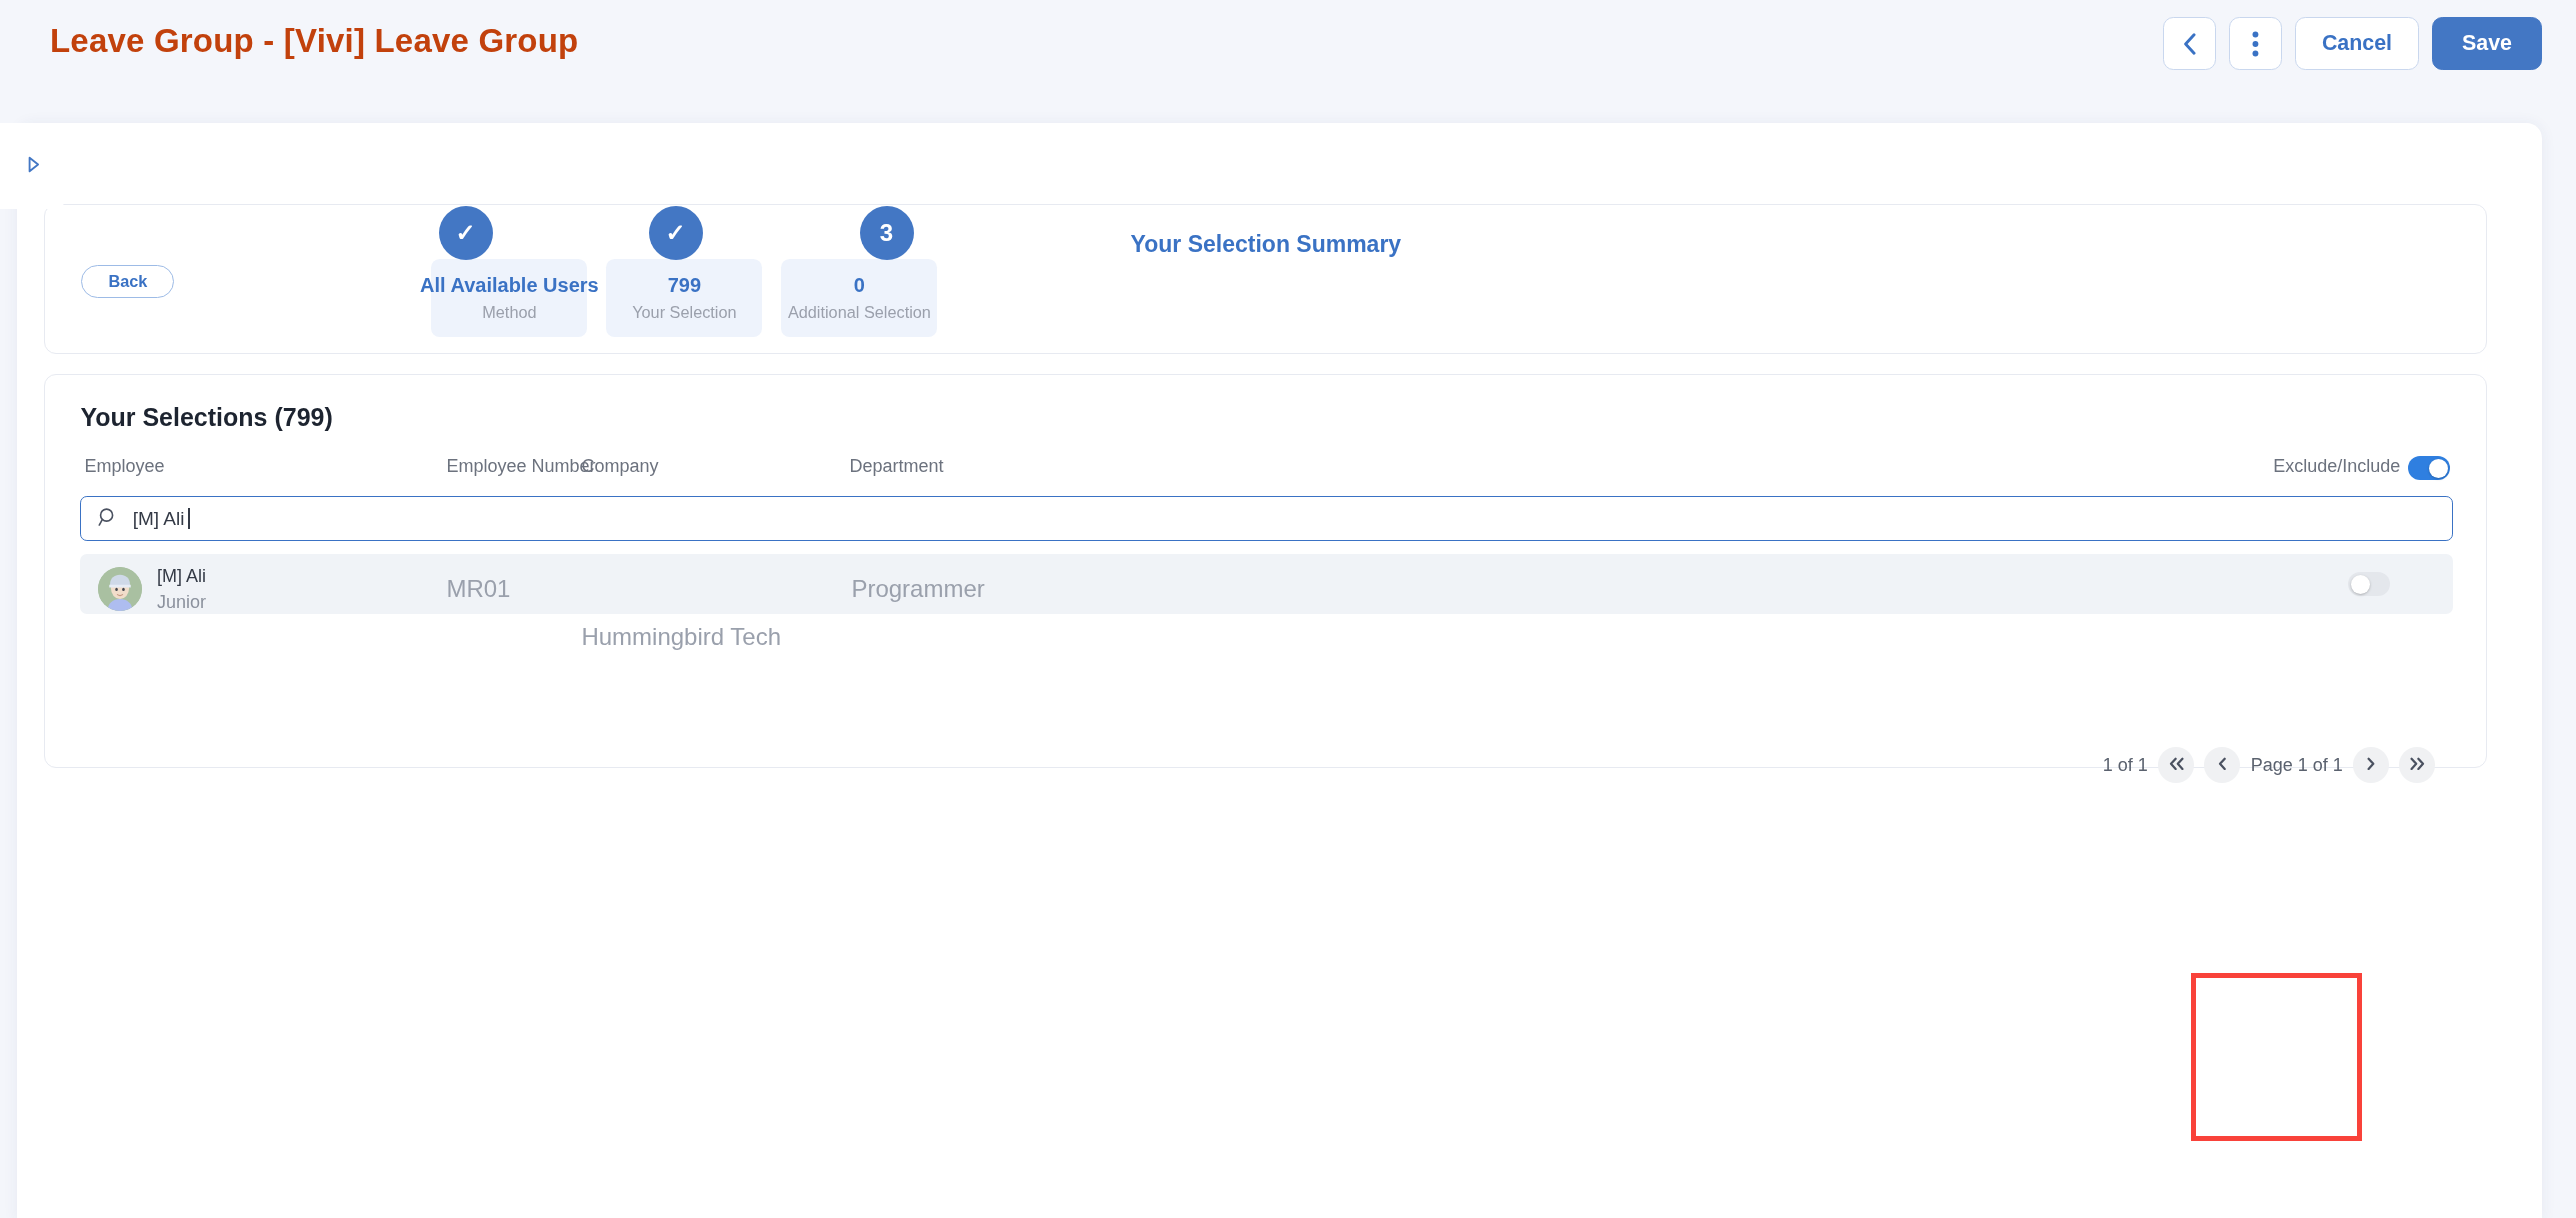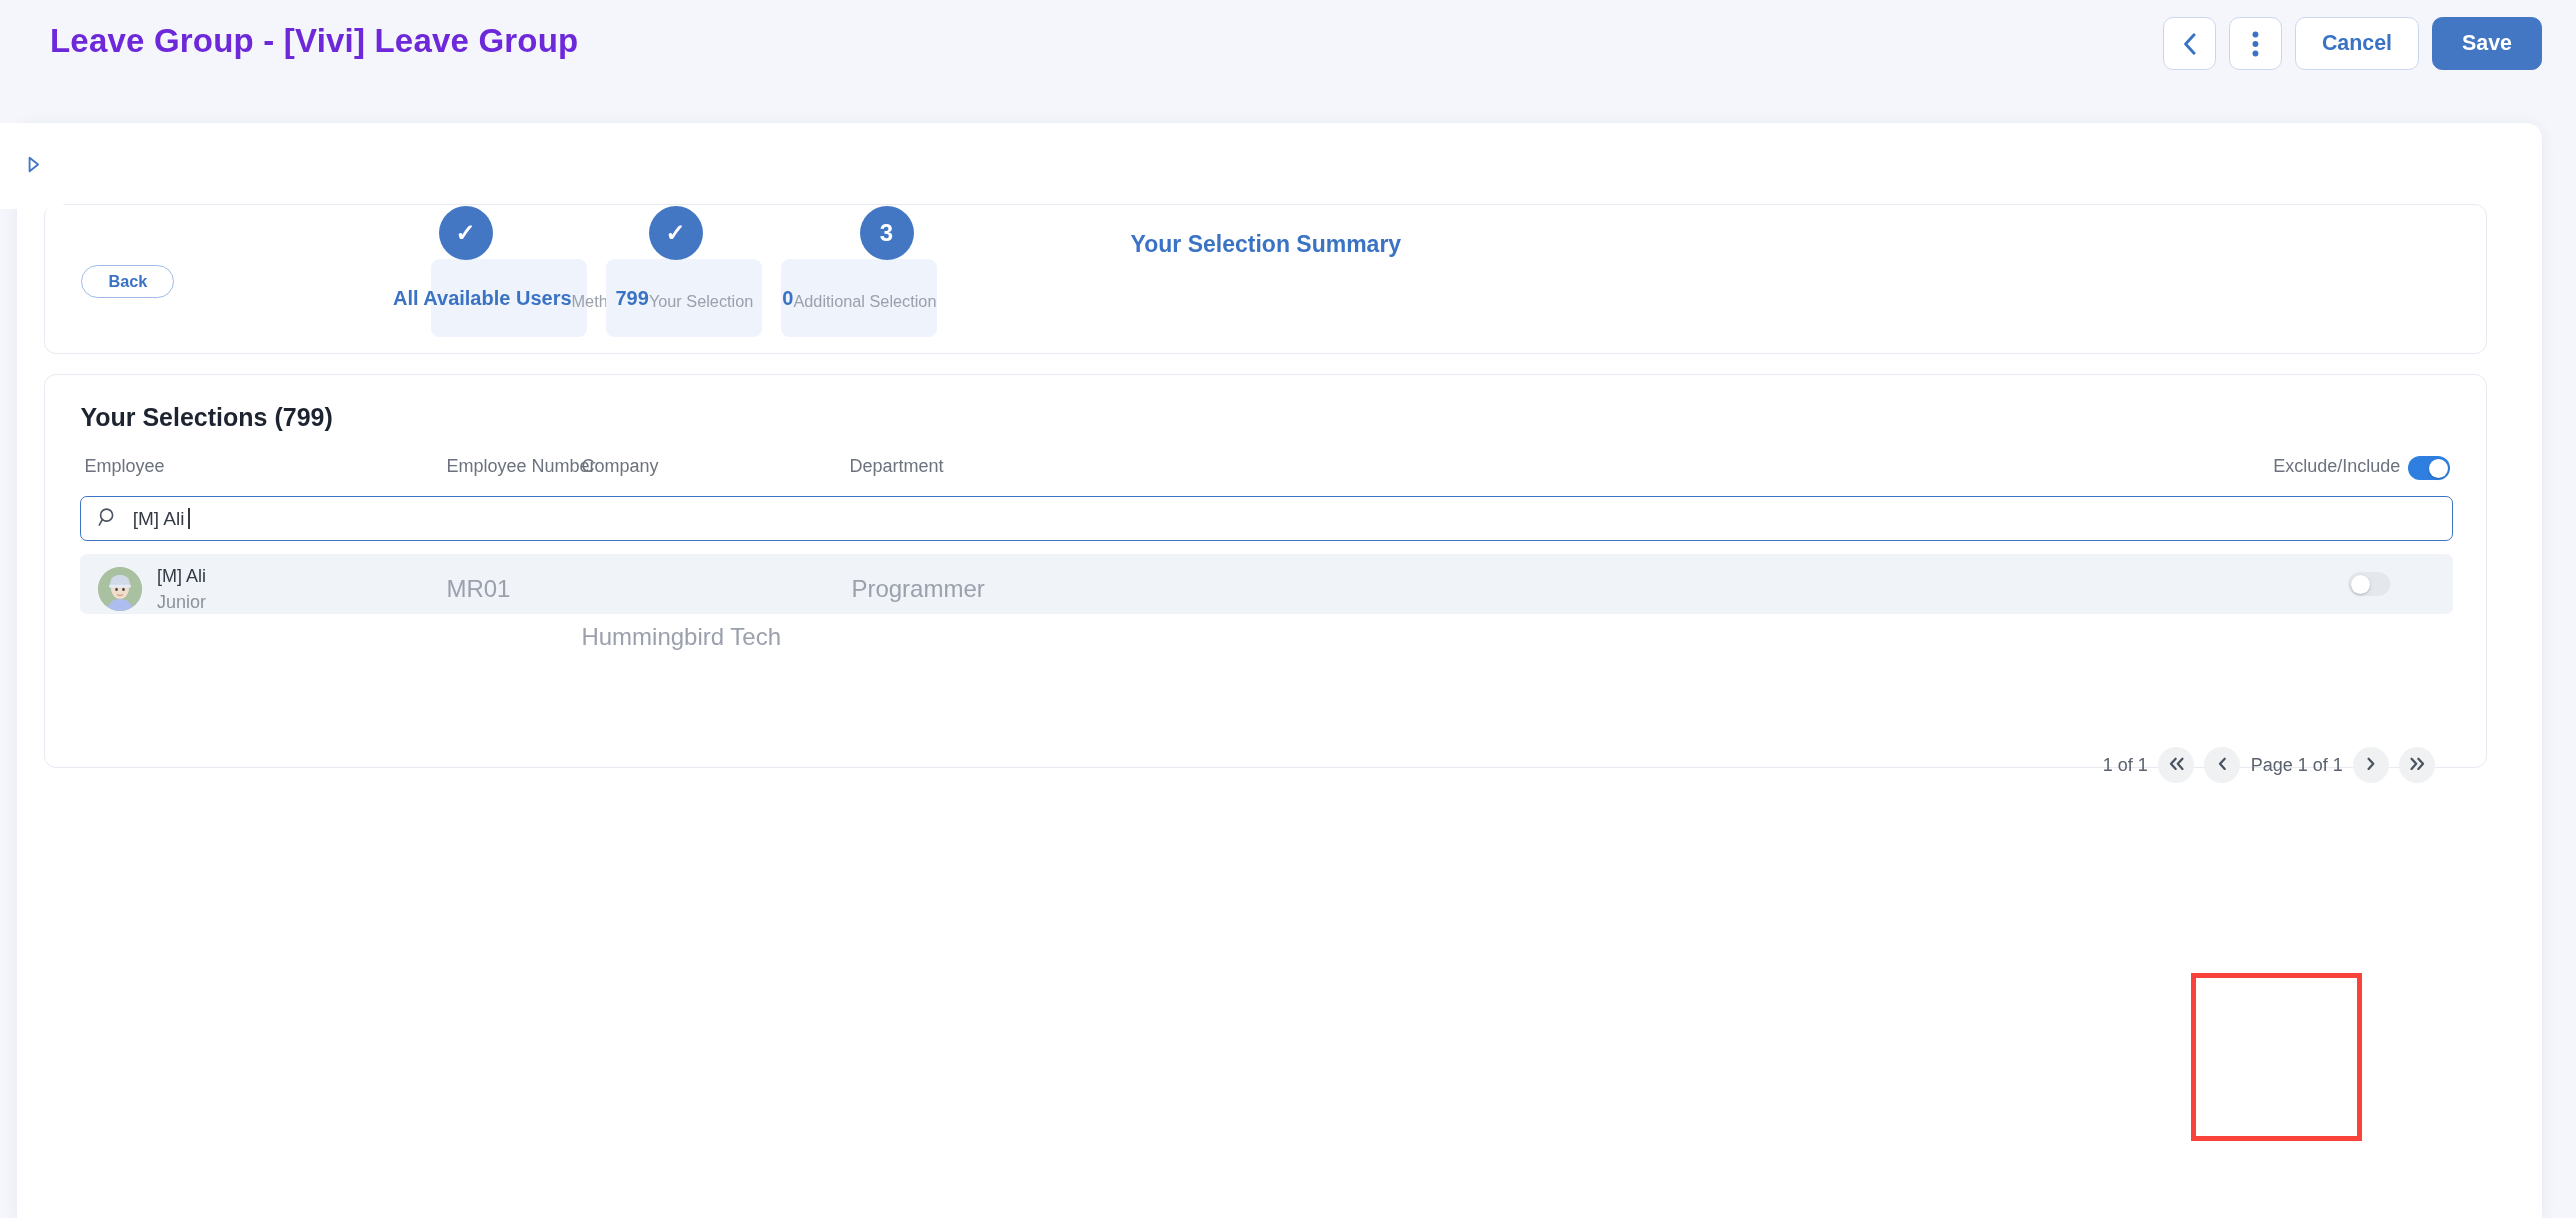--- a/index.html
+++ b/index.html
@@ -10,21 +10,21 @@
     overflow: hidden;
   }
 
   
   .topbar {
     position: absolute; left: 0; top: 0; width: 2576px; height: 101px;
     background: #f4f6fb;
   }
   .page-title {
     position: absolute; left: 50px; top: 22px;
-    font-size: 33px; font-weight: 700; color: #6d28d9;
+    font-size: 33px; font-weight: 700; color: #c2410c;
     letter-spacing: 0.2px;
   }
   .topbar-actions {
     position: absolute; right: 34px; top: 17px;
     display: flex; align-items: center; gap: 13px;
   }
   .icon-btn {
     width: 53px; height: 53px; border-radius: 10.3px;
     background: #ffffff; border: 1.3px solid #c9d7ee;
     display: flex; align-items: center; justify-content: center;
@@ -108,21 +108,21 @@
     color: #3a72c4; font-size: 16.3px; font-weight: 700;
     display: flex; align-items: center; justify-content: center; cursor: pointer;
   }
   .tiles {
     position: absolute; left: 386px; top: 54px;
     display: flex; gap: 19px;
   }
   .tile {
     width: 156px; height: 78px; border-radius: 8.6px;
     background: #eef3fc;
-    display: flex; flex-direction: row; align-items: center; justify-content: center;
+    display: flex; flex-direction: column; align-items: center; justify-content: center;
   }
   .tile.wide { width: 156px; }
   .tile-value { font-size: 20px; font-weight: 700; color: #3a72c4; white-space: nowrap; }
   .tile-label { margin-top: 6.9px; font-size: 16.3px; color: #9ba0ac; white-space: nowrap; }
 
   
   .sel-title {
     position: absolute; left: 35px; top: 28px;
     font-size: 25px; font-weight: 700; color: #1d2430;
   }

